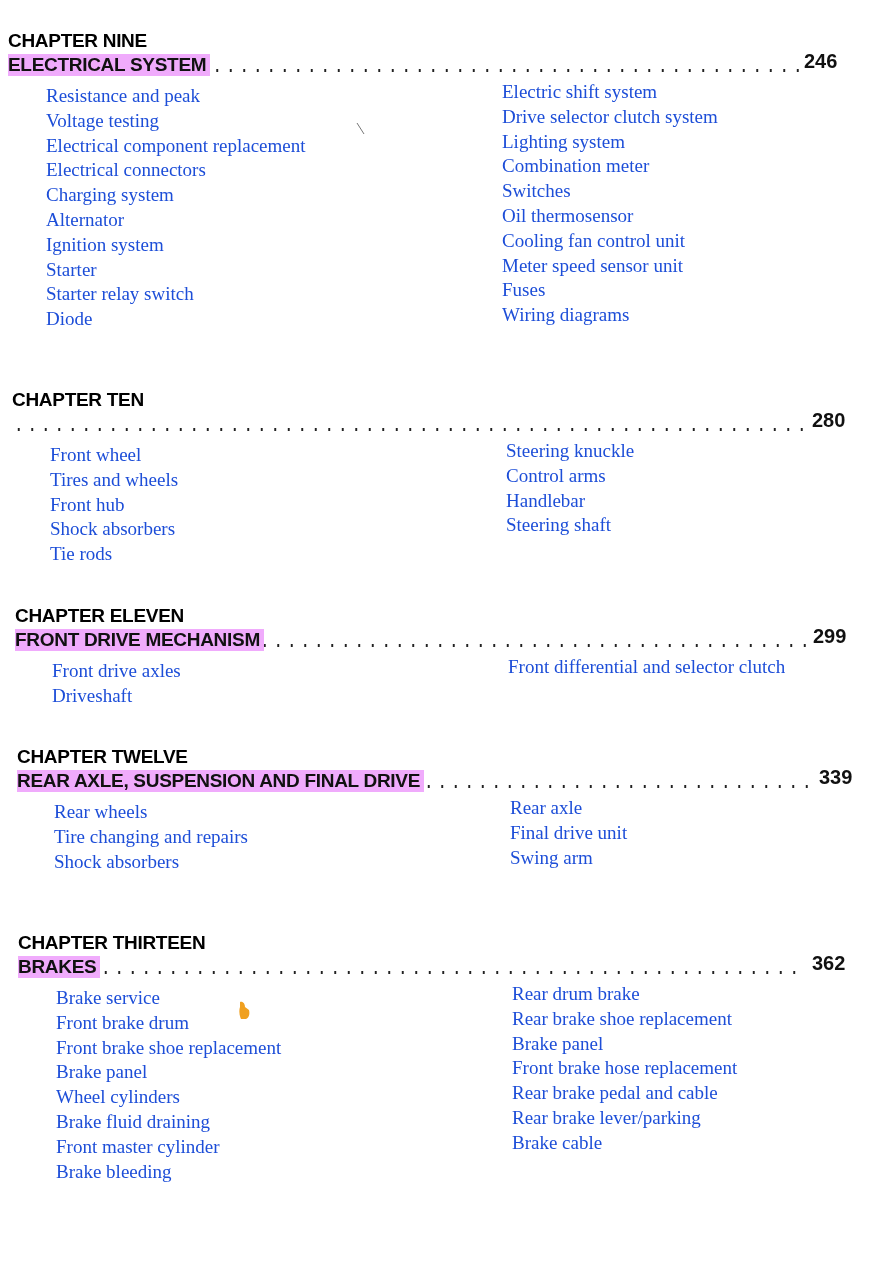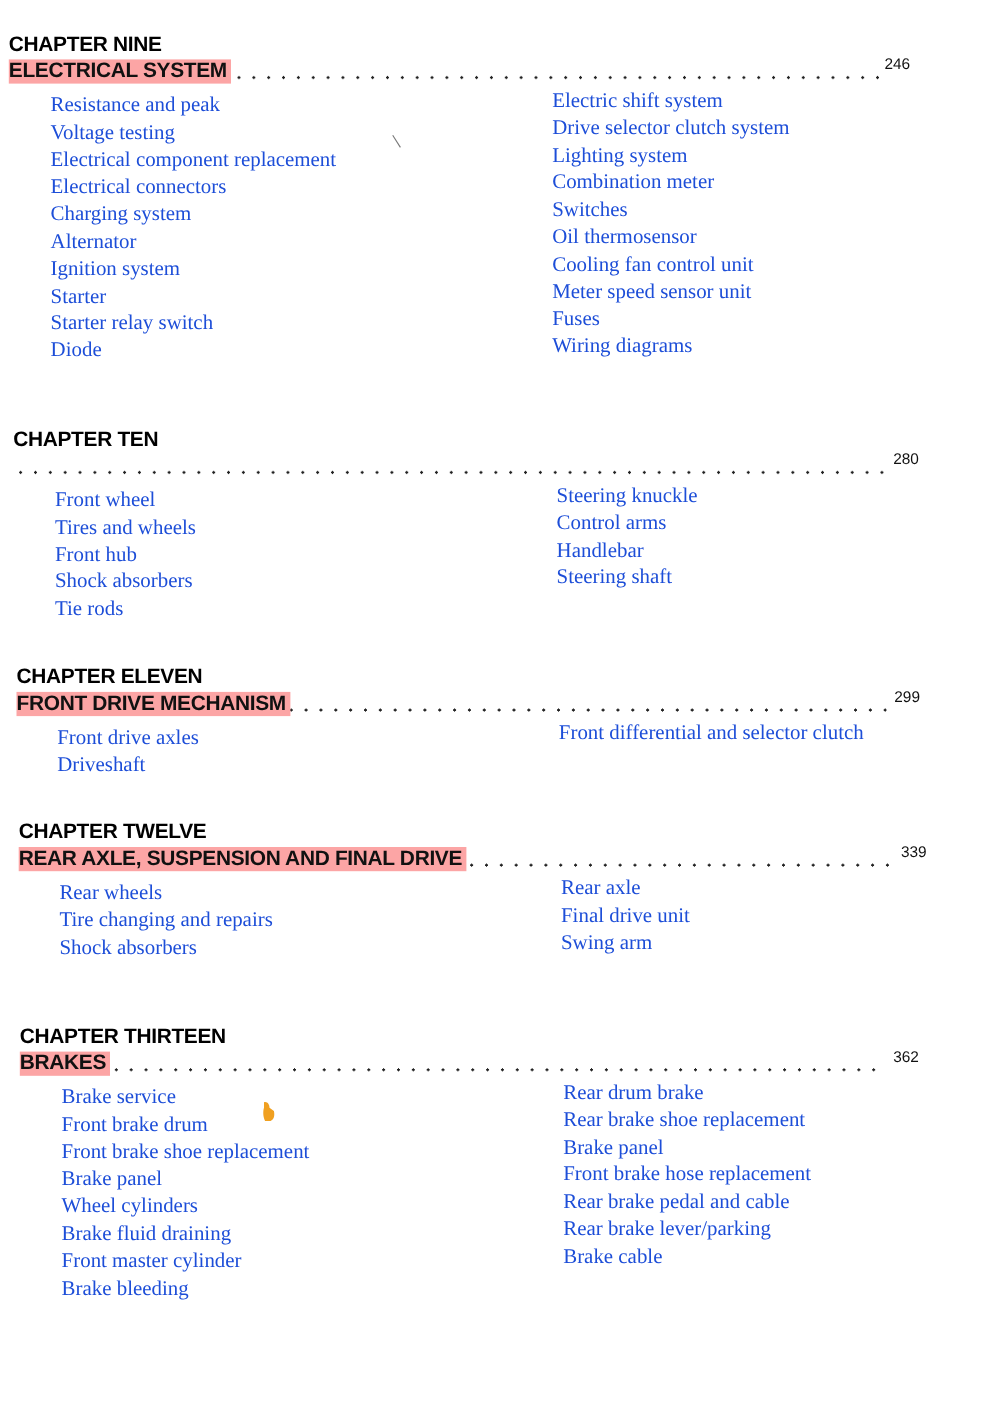--- a/index.html
+++ b/index.html
@@ -8,30 +8,30 @@
     color: #111;
   }
   .chapter { position: absolute; left: 0; width: 896px; }
   .ch-label {
     position: absolute; font-family: "Liberation Sans", sans-serif; font-weight: bold;
     font-size: 19px; letter-spacing: -0.3px; color: #000000; white-space: nowrap;
   }
   .ch-title-row { position: absolute; height: 24px; }
   .ch-title {
     position: absolute; left: 0; top: 0; font-family: "Liberation Sans", sans-serif; font-weight: bold;
-    font-size: 19px; letter-spacing: -0.3px; color: #111; white-space: nowrap; background: #fca5a5; padding-right: 4px;
+    font-size: 19px; letter-spacing: -0.3px; color: #111; white-space: nowrap; background: #f0abfc; padding-right: 4px;
   }
   .leader {
     position: absolute; top: 15px; height: 3px;
     background-image: radial-gradient(circle, #222 1.2px, transparent 1.4px);
     background-size: 13.5px 3px; background-repeat: repeat-x;
   }
   .ch-page {
-    position: absolute; top: -6px; font-family: "Liberation Sans", sans-serif; font-weight: normal;
-    font-size: 14px; color: #111;
+    position: absolute; top: -6px; font-family: "Liberation Sans", sans-serif; font-weight: bold;
+    font-size: 20px; color: #111;
   }
   .col { position: absolute; }
   .item {
     font-family: "Liberation Serif", serif; font-size: 19px; line-height: 24.8px; color: #1d4ed8; white-space: nowrap;
   }
   .mark { position: absolute; }
 </style>
 </head>
 <body>
 

